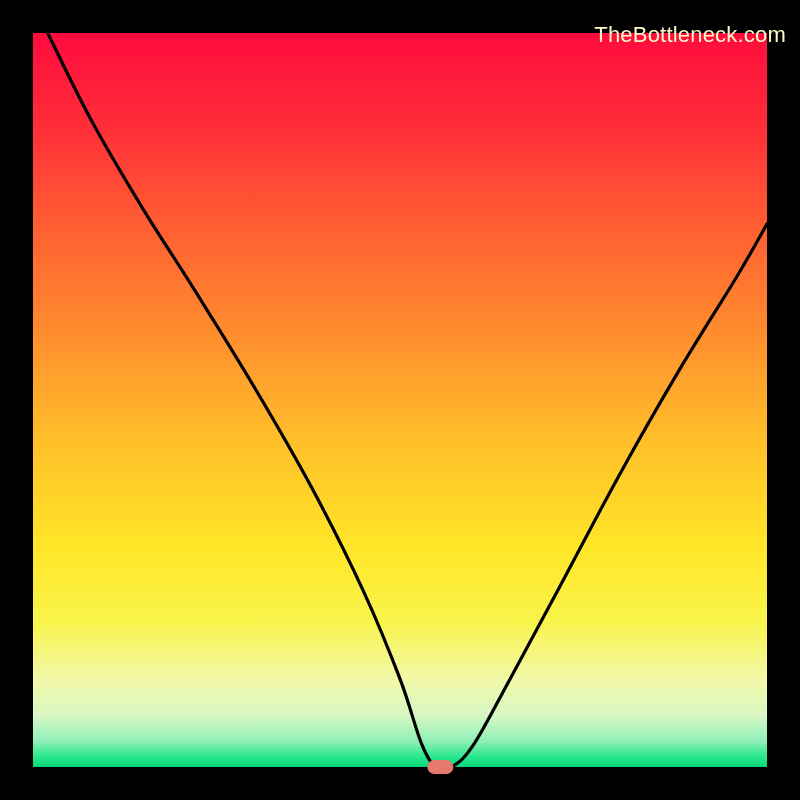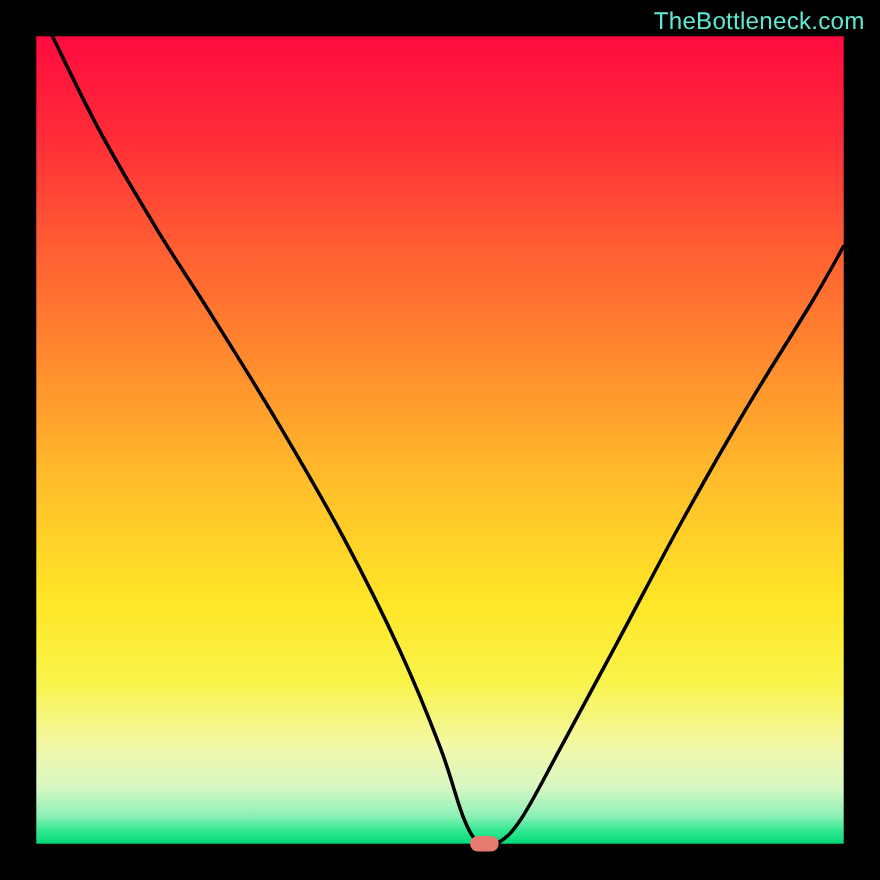--- a/index.html
+++ b/index.html
@@ -12,23 +12,23 @@
     font-family: Arial, Helvetica, sans-serif;
   }
   .frame {
     position: relative;
     width: 800px;
     height: 800px;
     background: #000;
   }
   .watermark {
     position: absolute;
-    top: 6px;
+    top: 22px;
     right: 14px;
-    color: #5eead4;
+    color: #fef9c3;
     font-size: 22px;
     font-weight: 500;
     letter-spacing: 0.2px;
     z-index: 10;
   }
   svg {
     position: absolute;
     left: 0;
     top: 0;
   }

